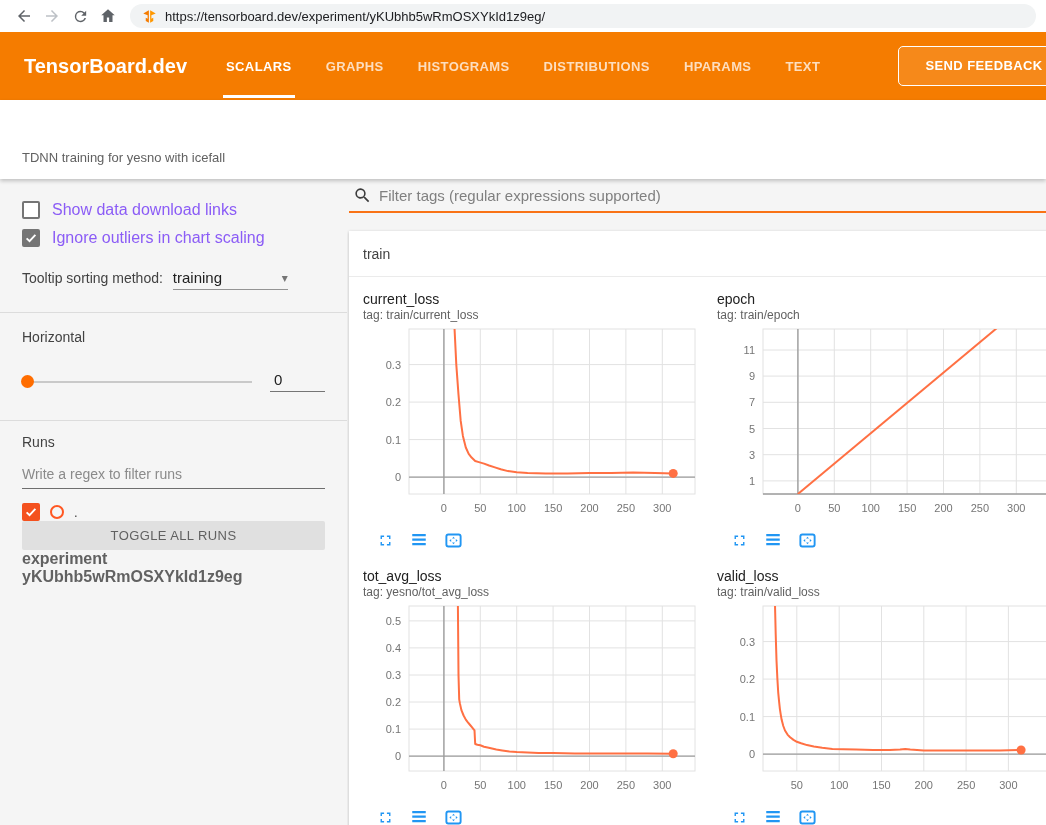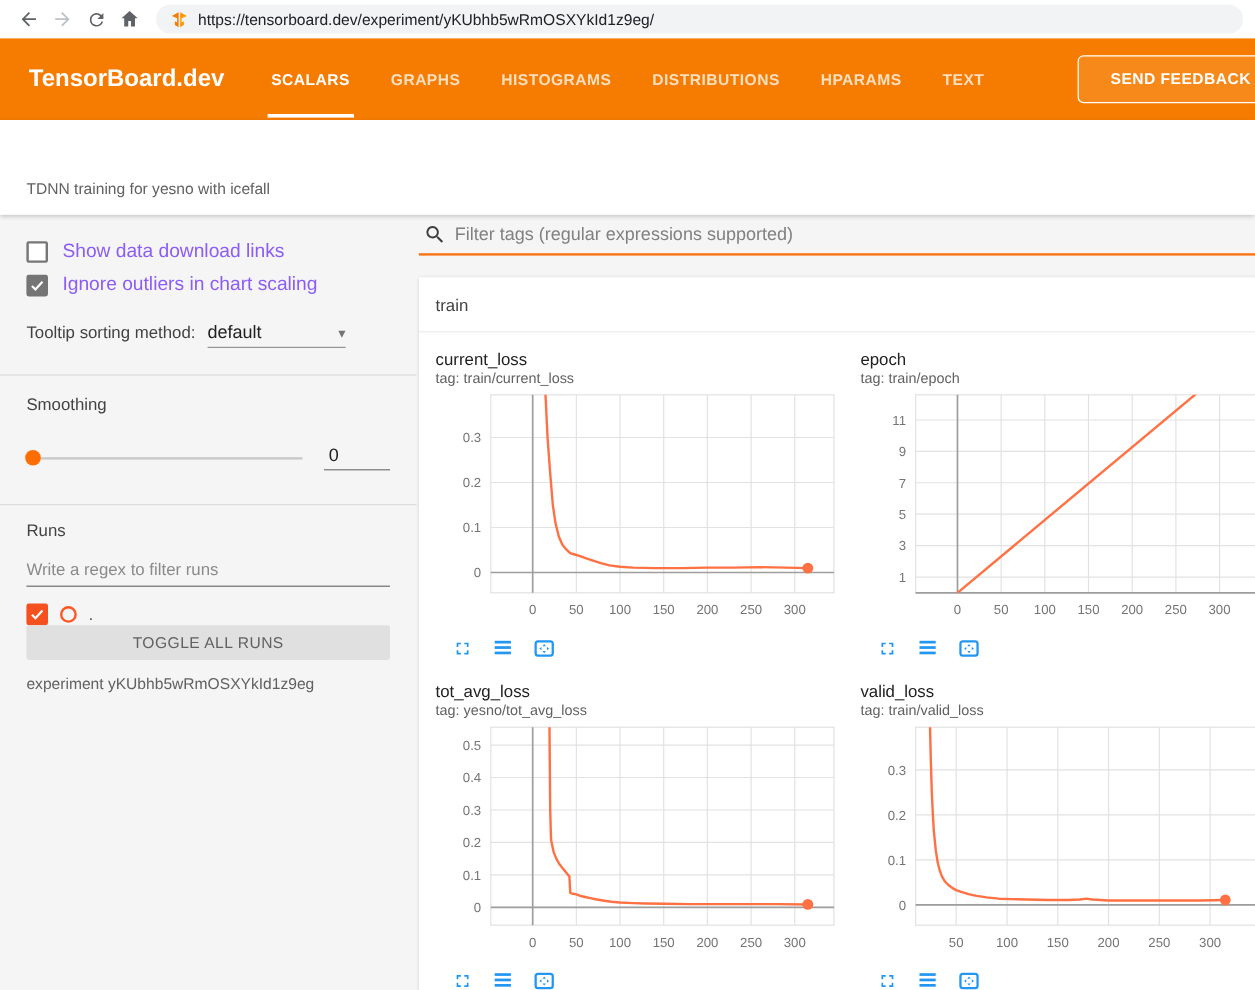--- a/index.html
+++ b/index.html
@@ -71,21 +71,21 @@
   .runs-input { display:block; width:100%; border:none; border-bottom:1px solid #6e6e6e; background:transparent;
     font-size:14px; color:#212121; padding:4px 0 6px; margin-top:12px; outline:none;
     font-family:"Liberation Sans","DejaVu Sans",sans-serif; }
   .runs-input::placeholder { color:#8a8a8a; }
   .run-row { display:flex; align-items:center; margin-top:14px; }
   .run-ring { width:14px; height:14px; border:2.5px solid #ff5722; border-radius:50%; margin-left:10px; }
   .run-name { font-size:13px; color:#424242; margin-left:10px; }
   .toggle-btn { width:100%; height:29px; background:#e0e0e0; border:none; border-radius:2px;
     font-size:13px; letter-spacing:.4px; color:#616161; cursor:pointer;
     font-family:"Liberation Sans","DejaVu Sans",sans-serif; }
-  .exp-label { margin-top:12px; font-size:13px; color:#616161; }
+  .exp-label { margin-top:0; font-size:16px; color:#616161;font-weight:bold; }
 
   
   .filter-row { height:34px; margin-left:2px; display:flex; align-items:center;
     border-bottom:2px solid #f97316; }
   .filter-input { flex:1; border:none; background:transparent; outline:none; font-size:15px; color:#212121;
     margin-left:7px; font-family:"Liberation Sans","DejaVu Sans",sans-serif; }
   .filter-input::placeholder { color:#808080; }
 
   .card { margin-top:18px; margin-left:2px; width:716px; background:#fff;
     box-shadow:0 1px 3px rgba(0,0,0,.25); }
@@ -164,28 +164,28 @@
         <span class="cb checked">
           <svg width="14" height="14" viewBox="0 0 24 24" fill="none" stroke="#fff" stroke-width="3.2">
               <path d="M4.5 12.5l5 5 10-11"></path>
             </svg>
         </span>
         <span class="cb-label">Ignore outliers in chart scaling</span>
       </div>
       <div class="tooltip-row">
         <span class="tooltip-label">Tooltip sorting method:</span>
         <span class="select">
-          <span class="val">default</span>
+          <span class="val">training</span>
           <span class="arrow">▾</span>
         </span>
       </div>
     </div>
 
     <div class="sec sec2">
-      <div class="sec-label">Smoothing</div>
+      <div class="sec-label">Horizontal</div>
       <div class="slider-row">
         <div class="slider">
           <div class="thumb"></div>
         </div>
         <div class="slider-val">0</div>
       </div>
     </div>
 
 
     <div class="sec sec4">

